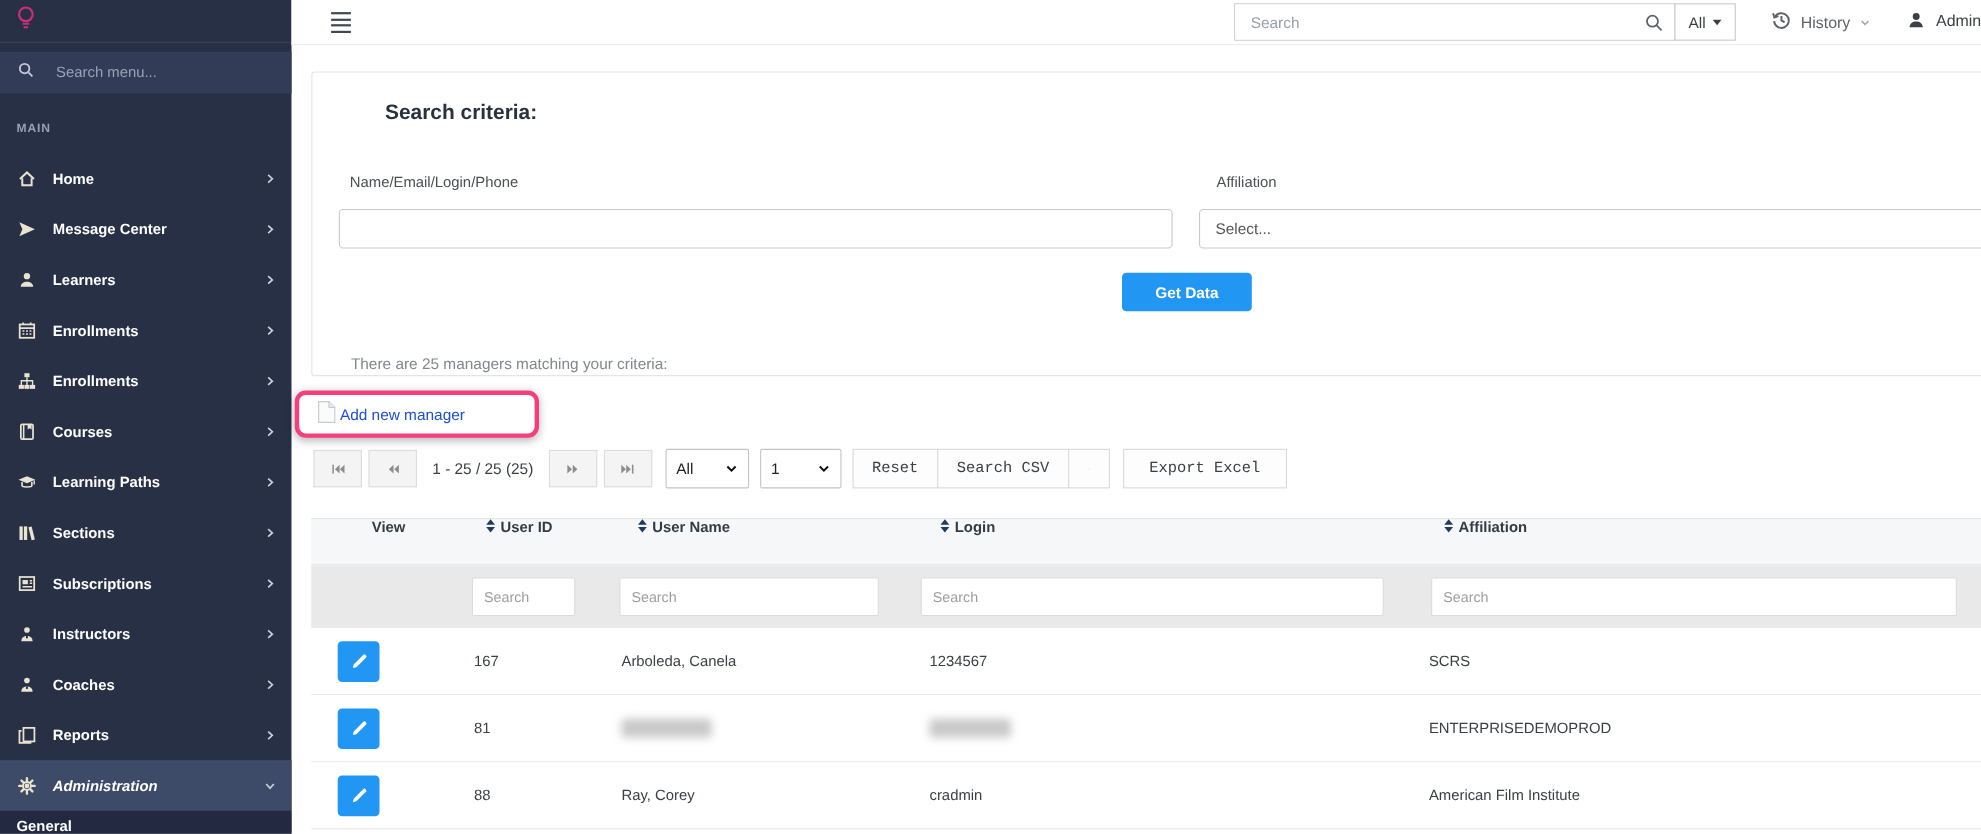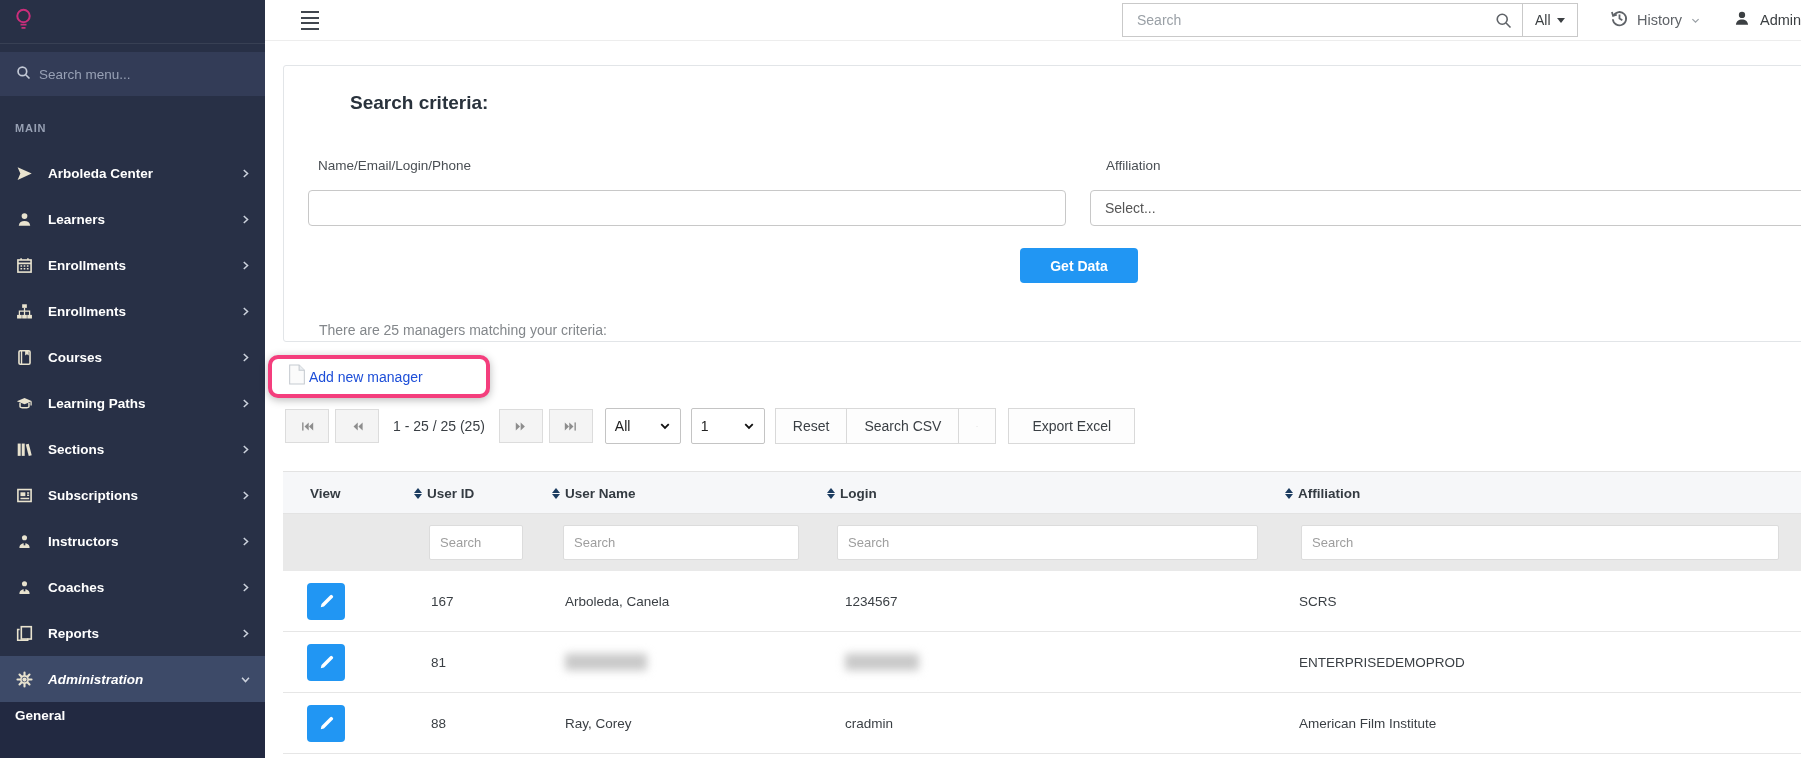--- a/index.html
+++ b/index.html
@@ -6,21 +6,21 @@
   html,body { width:1801px; height:758px; overflow:hidden; background:#fff;
     font-family:"Liberation Sans", sans-serif; }
   .app { display:flex; width:1801px; height:758px; }
 
   
   .sidebar { width:265px; height:758px; background:#283046; flex:0 0 265px;
     display:flex; flex-direction:column; position:relative; }
   .logo-row { height:44px; display:flex; align-items:center; padding:0 14px;
     border-bottom:1px solid rgba(255,255,255,.08); }
   .menu-search { height:44px; background:#333c57; display:flex; align-items:center;
-    padding:0 16px; margin-top:8px; gap:8px; }
+    padding:0 16px; margin-top:8px; gap:20px; }
   .menu-search input { background:transparent; border:none; outline:none;
     color:#c7cddb; font-size:13.5px; width:180px; }
   .menu-search input::placeholder { color:#98a1b5; }
   .side-section { color:#97a0b3; font-size:11px; letter-spacing:.8px;
     font-weight:bold; margin:26px 0 0 15px; }
   .nav { margin-top:16px; }
   .nav-item { height:46px; display:flex; align-items:center; padding:0 14px;
     cursor:pointer; position:relative; }
   .nav-item.active { background:#3d4a68;font-style:italic; }
   .nav-icon { width:20px; height:20px; color:#e9e3cf; display:flex;
@@ -89,32 +89,32 @@
   .pg-btn svg { width:15px; height:13px; }
   .pg-range { font-size:14px; color:#3a3f44; padding:0 14px; }
   .sel { height:36px; background:#fff; border:1px solid #c4c4c4; border-radius:2px;
     display:flex; align-items:center; justify-content:space-between; padding:0 9px;
     font-size:14px; color:#222; cursor:pointer; }
   .sel-size { width:76px; margin-left:12px; }
   .sel-page { width:74px; margin-left:10px; }
   .sel svg { width:12px; height:12px; }
   .btn-grp { display:flex; margin-left:10px; }
   .tb-btn { height:36px; background:#fdfdfd; border:1px solid #d9d9d9; font-size:14px;
-    color:#3a3f44; padding:0 17px; cursor:pointer; font-family:Liberation Sans, sans-serif; }
+    color:#3a3f44; padding:0 17px; cursor:pointer; font-family:Liberation Mono, monospace; }
   .btn-grp .tb-btn + .tb-btn { margin-left:-1px; }
   .tb-caret { width:38px; display:flex; align-items:center; justify-content:center;
     color:#777; }
   .btn-excel { margin-left:12px; padding:0 23px; }
 
   
   .tbl { position:absolute; left:18px; top:430px; width:1520px; }
   .thead { position:relative; height:43px; background:#f6f7f9;
     border-top:1px solid #e3e3e3; border-bottom:1px solid #e3e3e3; }
-  .th { position:absolute; top:0; height:43px; display:flex; align-items:center;
-    gap:5px; font-size:13.5px; color:#343b42; font-weight:bold; cursor:pointer; }
+  .th { position:absolute; top:0; height:43px; display:flex; align-items:flex-start;
+    gap:5px; font-size:13.5px; color:#343b42; font-weight:bold; cursor:pointer;margin-left:28px; }
   .sort { display:flex; flex-direction:column; gap:1.5px; }
   .sort i { width:0; height:0; border-left:4.5px solid transparent;
     border-right:4.5px solid transparent; }
   .sort .up { border-bottom:5.5px solid #1c3c60; }
   .sort .dn { border-top:5.5px solid #1c3c60; }
   .tfilter { position:relative; height:57px; background:#e9e9e9; }
   .tfilter input { position:absolute; top:11px; height:35px; border:1px solid #dcdcdc;
     border-radius:2px; background:#fff; font-size:13px; padding:0 10px; outline:none;
     font-family:inherit; }
   .tfilter input::placeholder { color:#9e9e9e; }
@@ -149,24 +149,38 @@
             <path d="M10.4 10.4L14.4 14.4" stroke="#c3c9d6" stroke-width="1.8"></path>
           </svg>
       </span>
       <input placeholder="Search menu..." style="">
     </div>
     <div class="side-section">MAIN</div>
     <nav class="nav" id="side-nav">
         <div class="nav-item">
           <span class="nav-icon">
             <svg viewBox="0 0 16 16">
+              <path d="M2 8.2L8 2.6l6 5.6" fill="none" stroke="currentColor" stroke-width="1.7"></path>
+              <path d="M4 7.6v6h8v-6" fill="none" stroke="currentColor" stroke-width="1.7"></path>
+            </svg>
+          </span>
+          <span class="nav-label">Home</span>
+          <span class="nav-chevron">
+            <svg viewBox="0 0 16 16" width="11" height="11">
+              <path d="M5.5 3L11 8l-5.5 5" fill="none" stroke="#ccd2dd" stroke-width="2.2"></path>
+            </svg>
+          </span>
+        </div>
+        <div class="nav-item">
+          <span class="nav-icon">
+            <svg viewBox="0 0 16 16">
               <path d="M1.5 14L14.8 8 1.5 2l2.6 6z" fill="currentColor"></path>
             </svg>
           </span>
-          <span class="nav-label">Arboleda Center</span>
+          <span class="nav-label">Message Center</span>
           <span class="nav-chevron">
             <svg viewBox="0 0 16 16" width="11" height="11">
               <path d="M5.5 3L11 8l-5.5 5" fill="none" stroke="#ccd2dd" stroke-width="2.2"></path>
             </svg>
           </span>
         </div>
         <div class="nav-item">
           <span class="nav-icon">
             <svg viewBox="0 0 16 16">
               <circle cx="8" cy="4.8" r="2.7" fill="currentColor"></circle>

